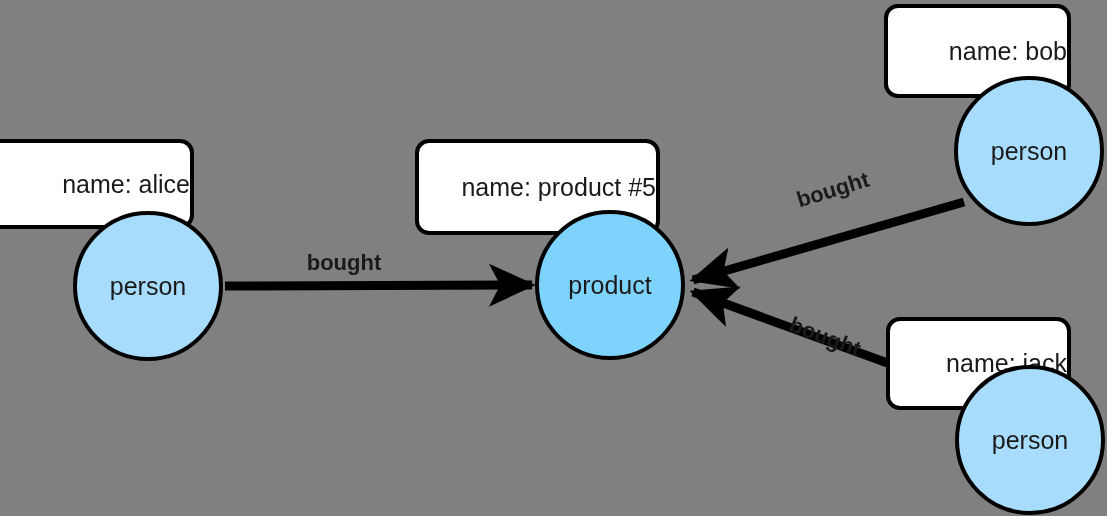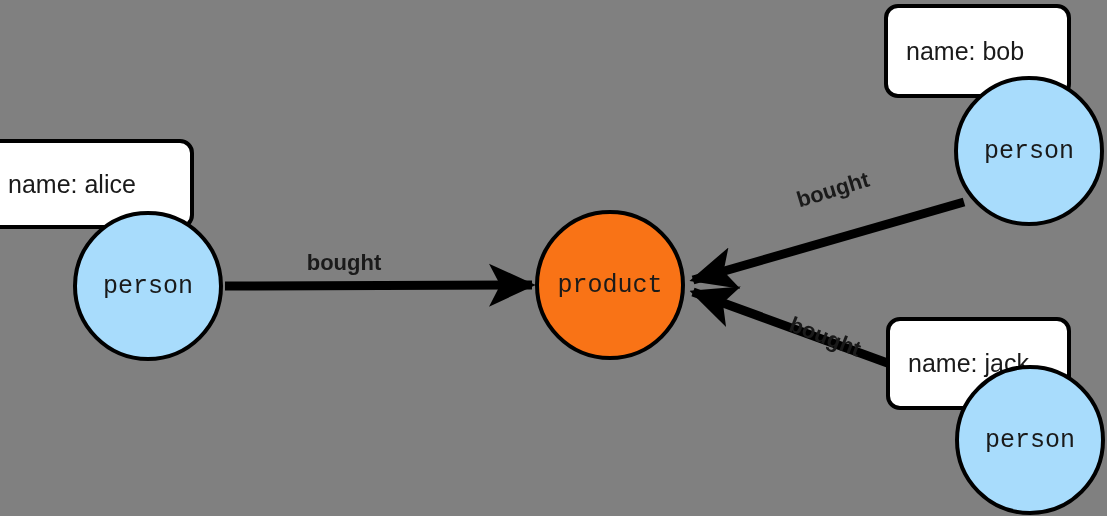--- a/index.html
+++ b/index.html
@@ -31,34 +31,35 @@
   .node {
     position: absolute;
     border-radius: 50%;
     border: 4px solid #000000;
     box-sizing: border-box;
     display: flex;
     align-items: center;
     justify-content: center;
   }
   .node-label {
-    font-family: Liberation Mono, monospace;
+    font-family: Liberation Sans, sans-serif;
     font-size: 25px;
     color: #1a1a1a;
     line-height: 1;
     white-space: nowrap;
   }
   .prop-box {
     position: absolute;
     background: #ffffff;
     border: 4px solid #000000;
     border-radius: 14px;
     box-sizing: border-box;
     display: flex;
     align-items: center;
+    justify-content: flex-end;
   }
   .prop-text {
     font-family: "Liberation Sans", sans-serif;
     font-size: 25px;
     color: #1a1a1a;
     white-space: nowrap;
     padding-left: 18px;
   }
   .edge-label {
     position: absolute;
@@ -82,31 +83,34 @@
       </marker>
     </defs>
     <line id="edge-0" stroke="#000000" stroke-width="9" marker-end="url(#arrow)" x1="225" y1="286" x2="532" y2="285"></line>
     <line id="edge-1" stroke="#000000" stroke-width="9" marker-end="url(#arrow)" x1="964" y1="202" x2="693" y2="280"></line>
     <line id="edge-2" stroke="#000000" stroke-width="9" marker-end="url(#arrow)" x1="967" y1="392" x2="693" y2="292"></line>
   </svg>
 
   <div class="prop-box" id="prop-0" style="left: -14px; top: 139px; width: 208px; height: 90px; background: rgb(255, 255, 255);">
     <span class="prop-text">name: alice</span>
   </div>
+  <div class="prop-box" id="prop-1" style="left: 415px; top: 139px; width: 245px; height: 96px; background: rgb(255, 255, 255);">
+    <span class="prop-text">name: product #5</span>
+  </div>
   <div class="prop-box" id="prop-2" style="left: 884px; top: 4px; width: 187px; height: 94px; background: rgb(255, 255, 255);">
     <span class="prop-text">name: bob</span>
   </div>
   <div class="prop-box" id="prop-3" style="left: 886px; top: 293px; width: 185px; height: 93px; background: rgb(255, 255, 255); margin-top: 24px;">
     <span class="prop-text">name: jack</span>
   </div>
 
   <div class="node" id="node-0" style="left: 73px; top: 211px; width: 150px; height: 150px; background: rgb(168, 220, 252); border-color: rgb(0, 0, 0);">
     <span class="node-label">person</span>
   </div>
-  <div class="node" id="node-1" style="left: 535px; top: 210px; width: 150px; height: 150px; background: #f97316; border-color: rgb(0, 0, 0);">
+  <div class="node" id="node-1" style="left: 535px; top: 210px; width: 150px; height: 150px; background: #7dd3fc; border-color: rgb(0, 0, 0);">
     <span class="node-label">product</span>
   </div>
   <div class="node" id="node-2" style="left: 954px; top: 76px; width: 150px; height: 150px; background: rgb(168, 220, 252); border-color: rgb(0, 0, 0);">
     <span class="node-label">person</span>
   </div>
   <div class="node" id="node-3" style="left: 955px; top: 365px; width: 150px; height: 150px; background: rgb(168, 220, 252); border-color: rgb(0, 0, 0);">
     <span class="node-label">person</span>
   </div>
 
   <div class="edge-label" id="elabel-0" style="left: 344px; top: 263px; transform: translate(-50%, -50%) rotate(0deg);">bought</div>

